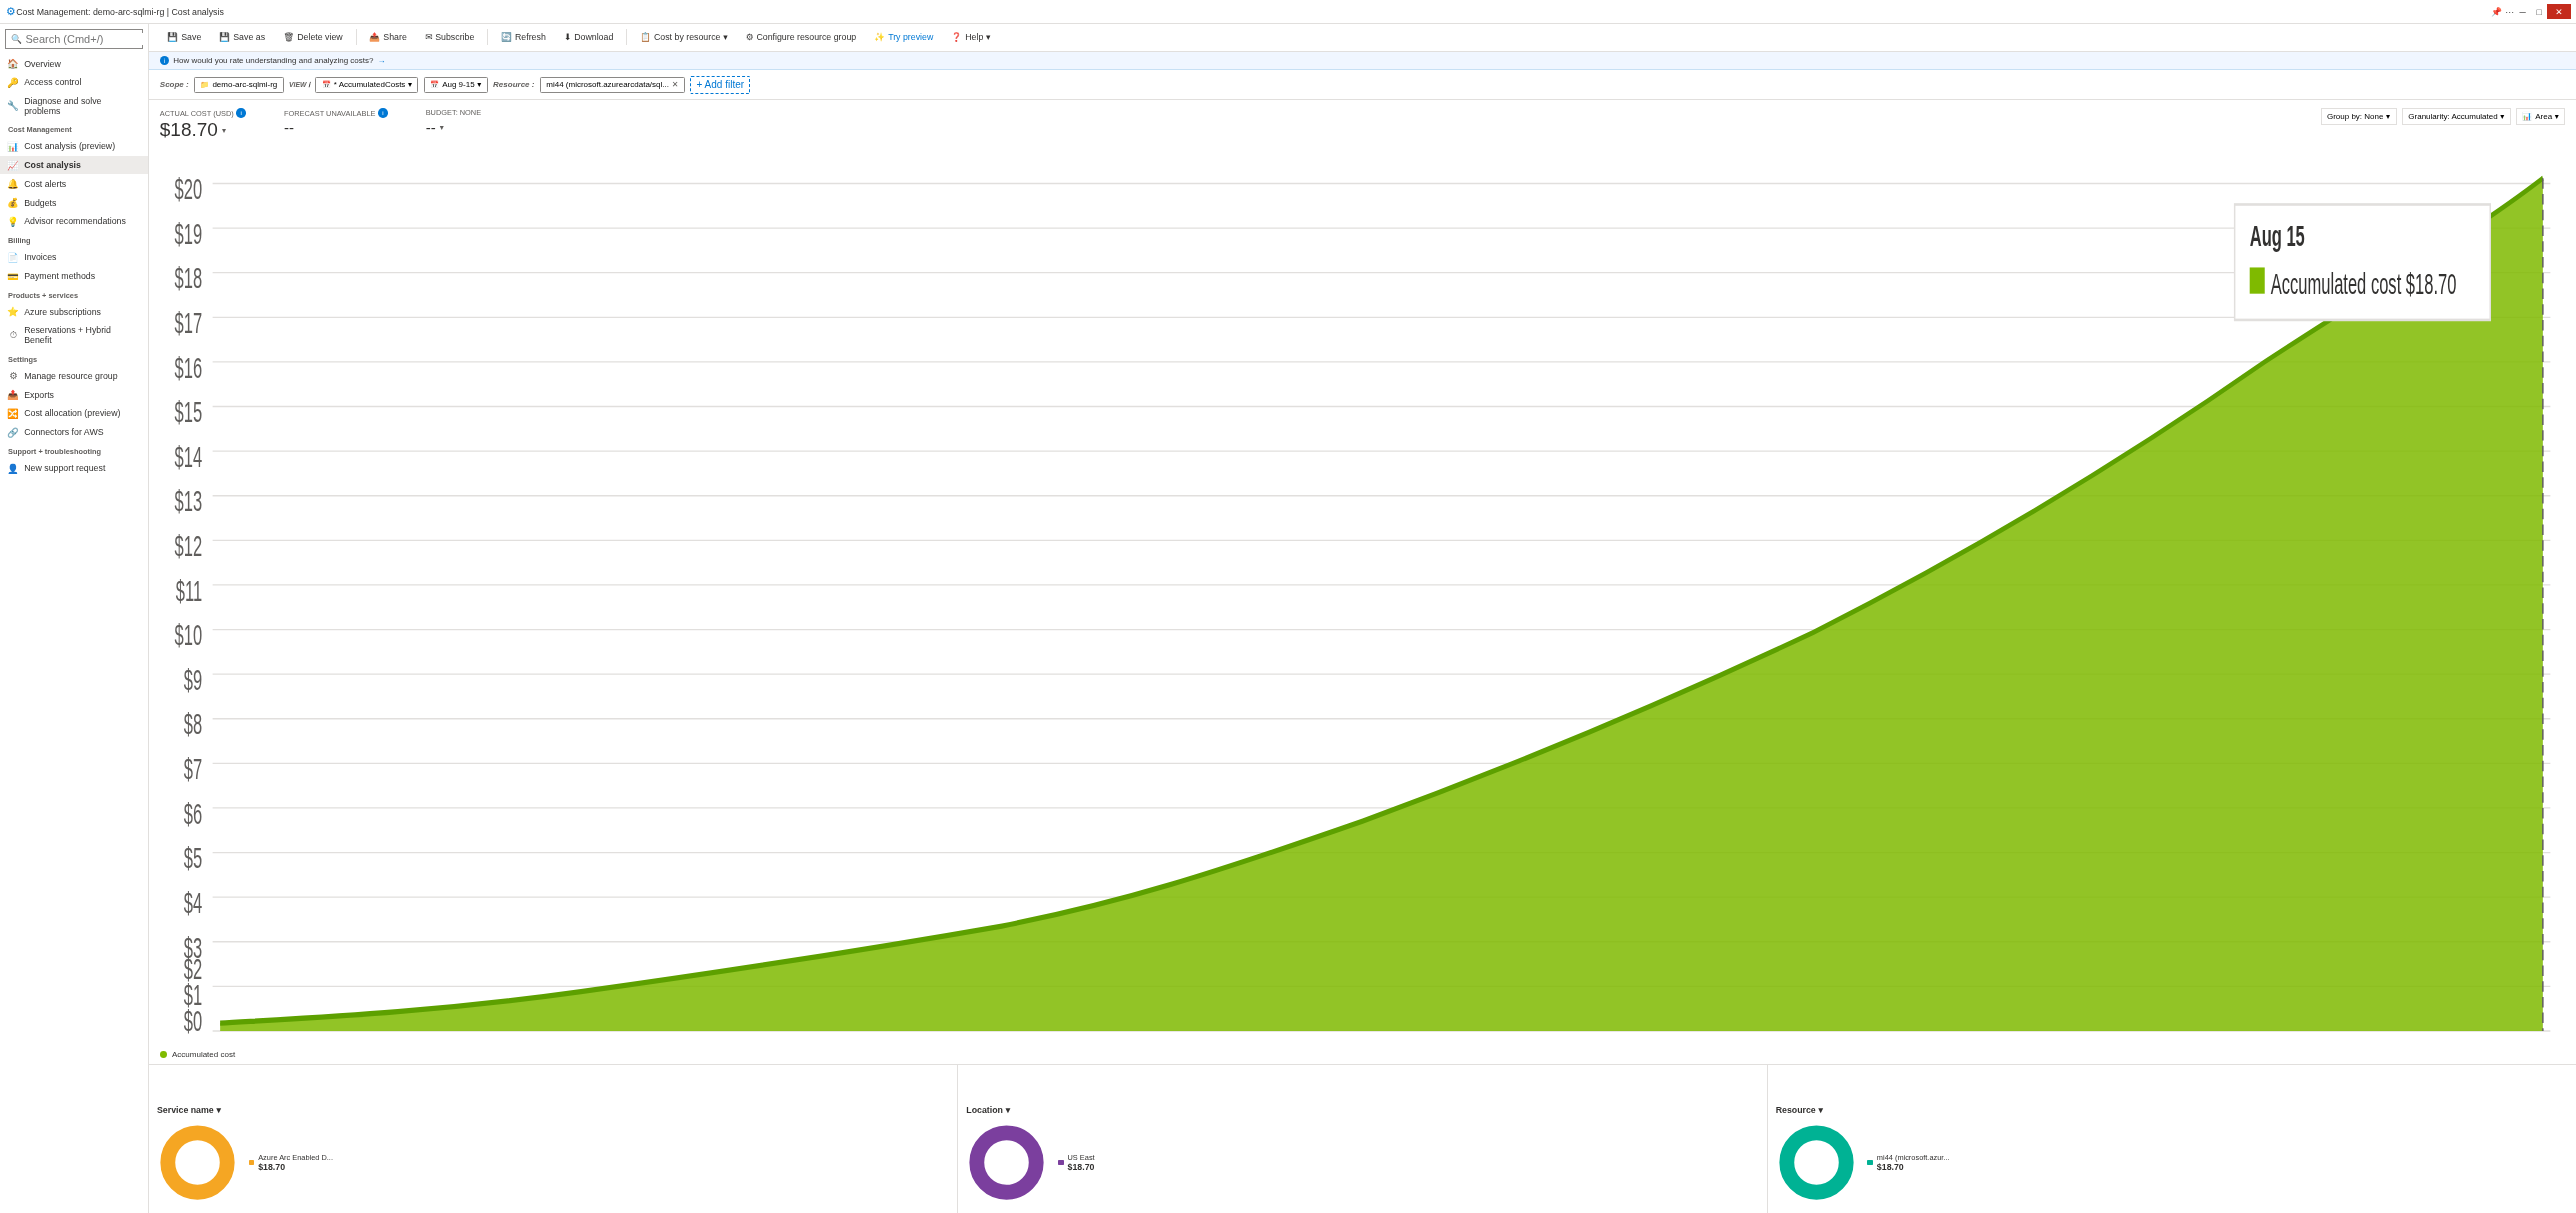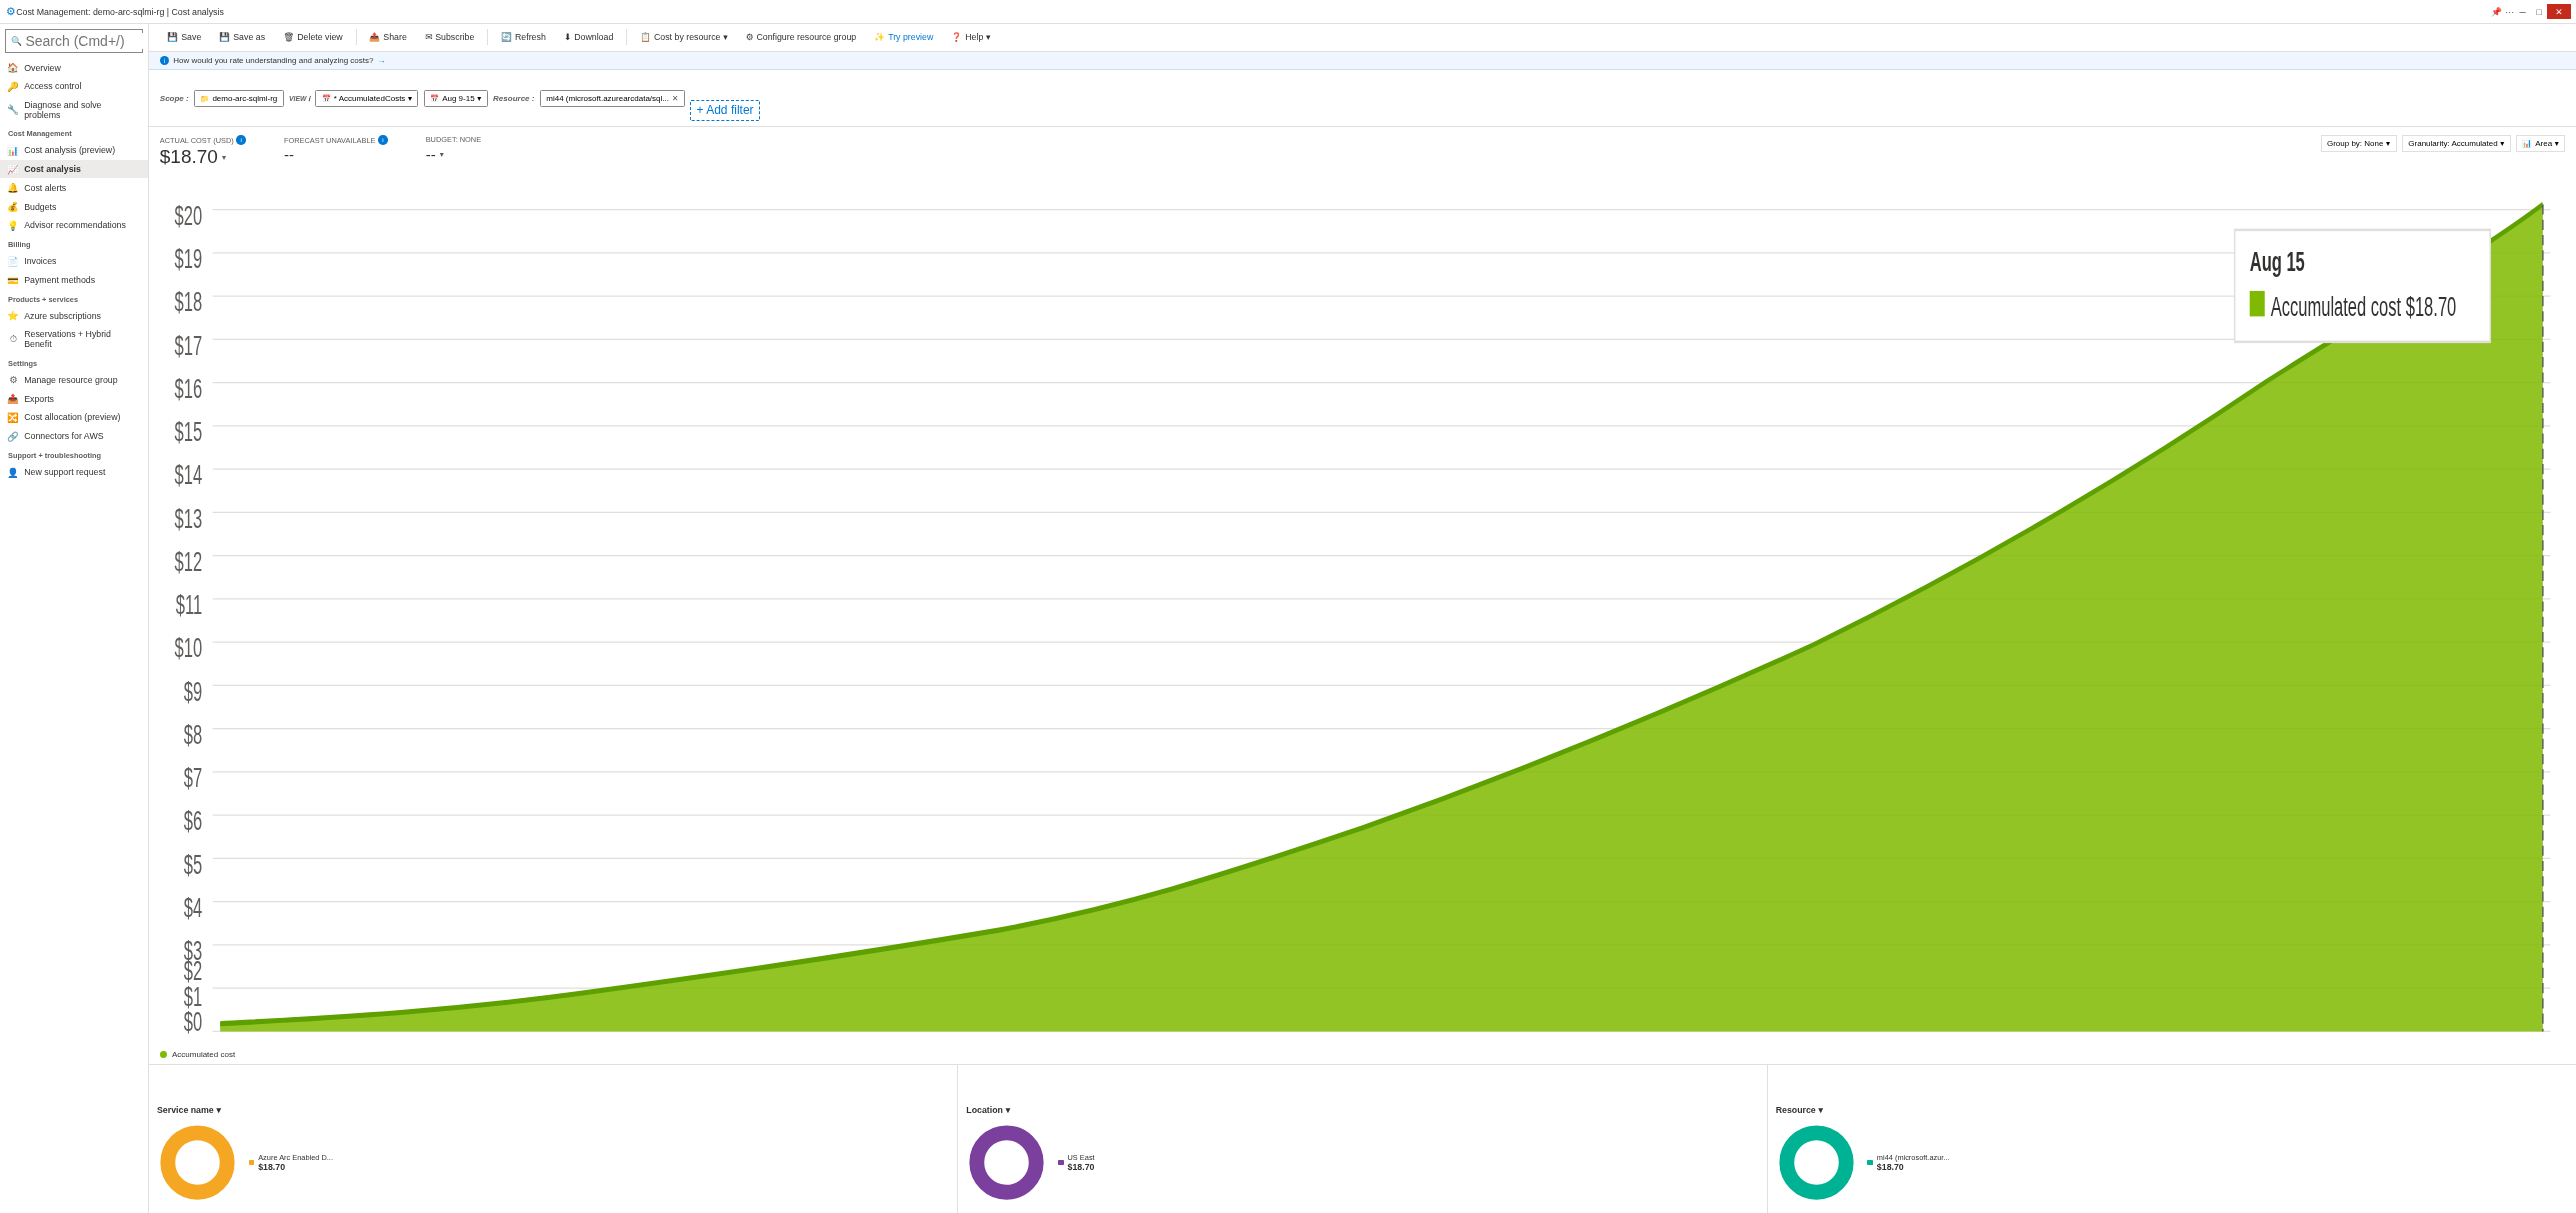--- a/index.html
+++ b/index.html
@@ -10,21 +10,21 @@
     .title-bar-text { font-size: 8.8px; color: #323130; flex: 1; }
     .title-bar-btn { border: none; background: none; cursor: pointer; padding: 2.7px 5.4px; font-size: 8.8px; color: #323130; }
     .title-bar-close { color: #fff; background: #c42b1c; padding: 2.7px 8px; }
 
     
     .app-layout { display: flex; flex: 1; overflow: hidden; }
 
     
     .sidebar { width: 149px; background: #fff; border-right: 0.7px solid #e1dfdd; overflow-y: auto; flex-shrink: 0; display: flex; flex-direction: column; }
     .search-box { display: flex; align-items: center; border: 0.7px solid #8a8886; margin: 5.4px; padding: 2.7px 5.4px; background: #fff; }
-    .search-box input { border: none; outline: none; font-size: 14px; flex: 1; }
+    .search-box input { border: none; outline: none; font-size: 11px; flex: 1; }
     .search-collapse { background: none; border: none; cursor: pointer; color: #605e5c; font-size: 8px; }
     .nav-item { display: flex; align-items: center; padding: 4px 8px; cursor: pointer; color: #323130; text-decoration: none; font-size: 8.8px; gap: 5.4px; }
     .nav-item.active { background: #edebe9; font-weight: 600; }
     .nav-section-title { padding: 5.4px 8px 2.7px; font-size: 7.4px; font-weight: 600; color: #605e5c; text-transform: none; letter-spacing: 0; }
     .nav-icon { width: 10.8px; height: 10.8px; display: flex; align-items: center; justify-content: center; font-size: 9.5px; flex-shrink: 0; }
 
     
     .main-content { flex: 1; display: flex; flex-direction: column; overflow: hidden; background: #fff; }
 
     
@@ -33,21 +33,21 @@
     .toolbar-divider { width: 0.7px; height: 16px; background: #e1dfdd; margin: 0 2.7px; }
 
     
     .info-bar { display: flex; align-items: center; padding: 4px 10.8px; background: #f0f6ff; border-bottom: 0.7px solid #c7e0f4; font-size: 8px; color: #323130; gap: 4px; flex-shrink: 0; }
     .info-link { color: #0078d4; text-decoration: none; }
 
     
     .filters-bar { display: flex; align-items: center; padding: 5.4px 10.8px; border-bottom: 0.7px solid #e1dfdd; gap: 5.4px; flex-shrink: 0; flex-wrap: wrap; }
     .filter-tag { display: flex; align-items: center; gap: 2.7px; padding: 2.7px 5.4px; border: 0.7px solid #8a8886; background: #fff; font-size: 8px; border-radius: 1.4px; cursor: pointer; }
     .filter-dropdown { display: flex; align-items: center; gap: 2.7px; padding: 2.7px 5.4px; border: 0.7px solid #8a8886; background: #fff; font-size: 8px; border-radius: 1.4px; cursor: pointer; }
-    .add-filter-btn { display: flex; align-items: center; gap: 2.7px; padding: 2.7px 5.4px; border: 0.7px dashed #0078d4; background: none; color: #0078d4; font-size: 12px; border-radius: 1.4px; cursor: pointer; margin-top: 24px; }
+    .add-filter-btn { display: flex; align-items: center; gap: 2.7px; padding: 2.7px 5.4px; border: 0.7px dashed #0078d4; background: none; color: #0078d4; font-size: 10px; border-radius: 1.4px; cursor: pointer; }
     .filter-label { font-size: 8px; color: #605e5c; font-weight: 600; font-style: italic; }
 
     
     .metrics-area { display: flex; align-items: flex-start; padding: 8px 10.8px 5.4px; gap: 38px; flex-shrink: 0; }
     .metric-block { display: flex; flex-direction: column; gap: 1.4px; }
     .metric-label { font-size: 7.4px; color: #605e5c; display: flex; align-items: center; gap: 2.7px; }
     .metric-value { font-size: 19px; font-weight: 300; color: #323130; display: flex; align-items: center; gap: 4px; }
     .metric-value-sm { font-size: 15px; font-weight: 300; color: #323130; display: flex; align-items: center; gap: 4px; }
     .metric-chevron { font-size: 8px; color: #605e5c; }
     .chart-control-btn { display: flex; align-items: center; gap: 2.7px; padding: 2.7px 5.4px; border: 0.7px solid #e1dfdd; background: #fff; font-size: 8px; cursor: pointer; }

